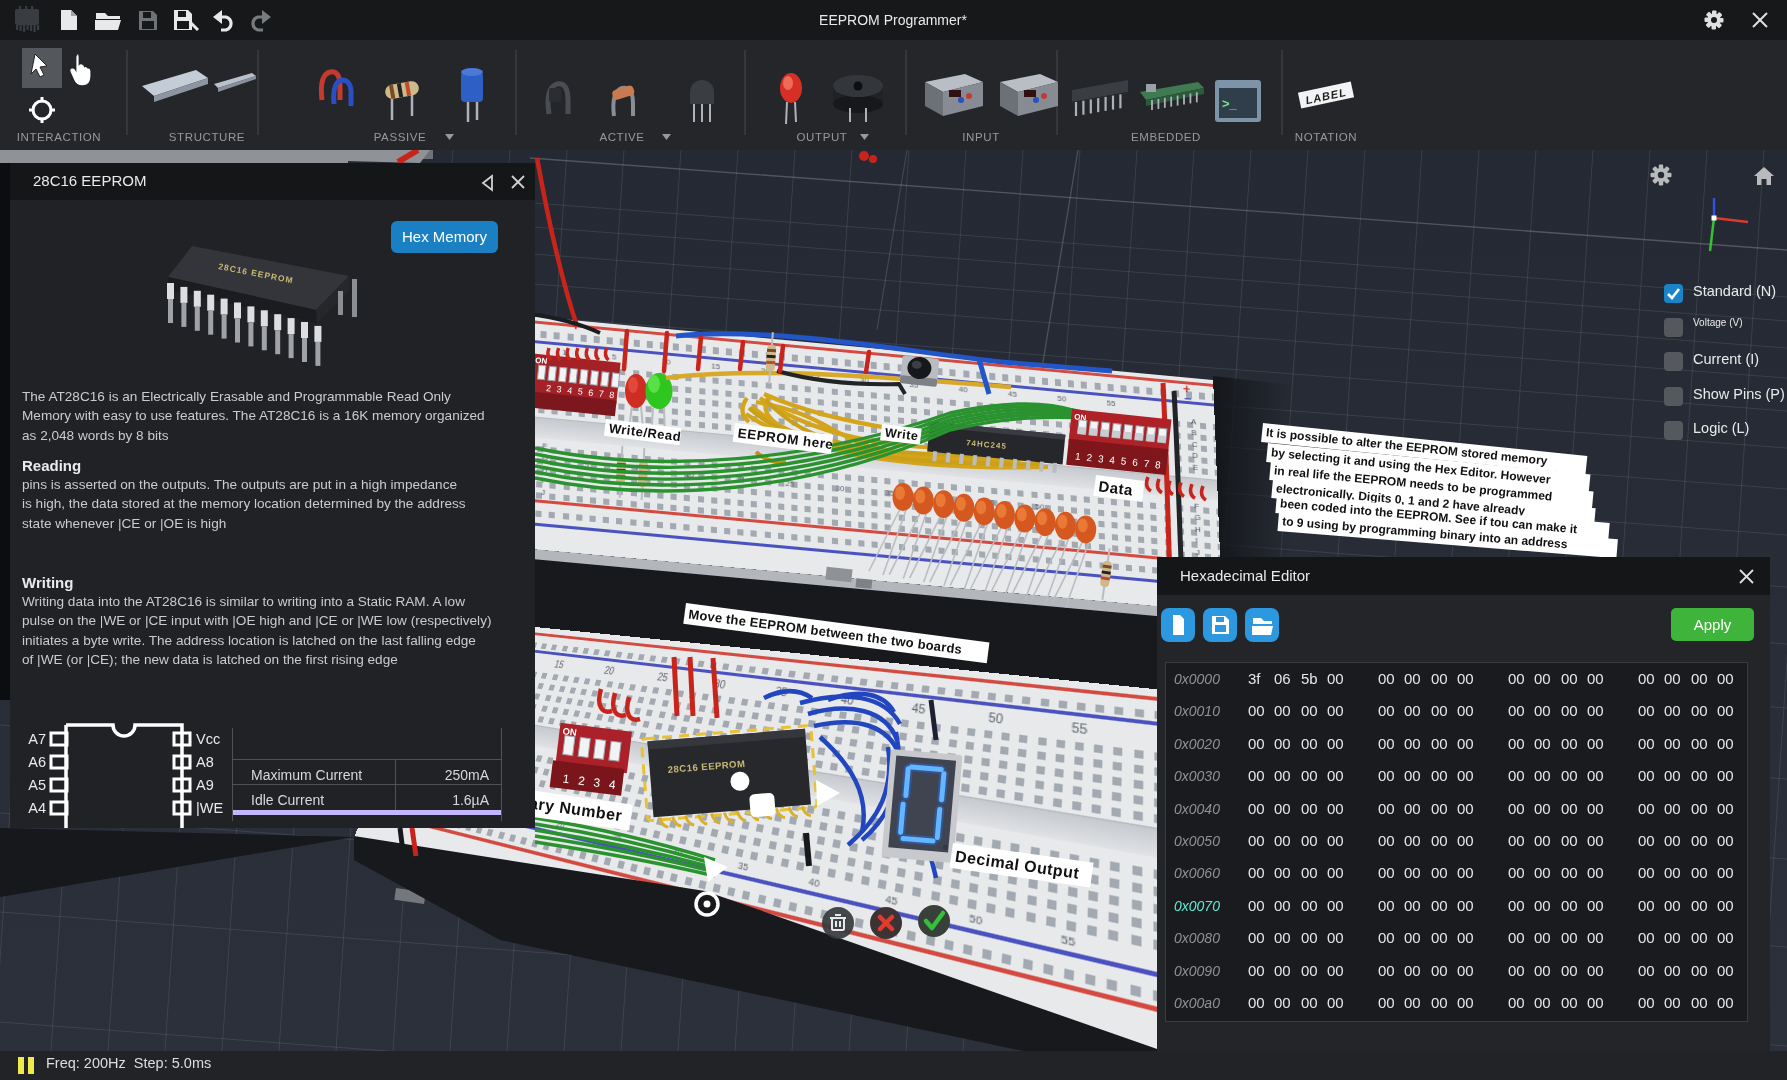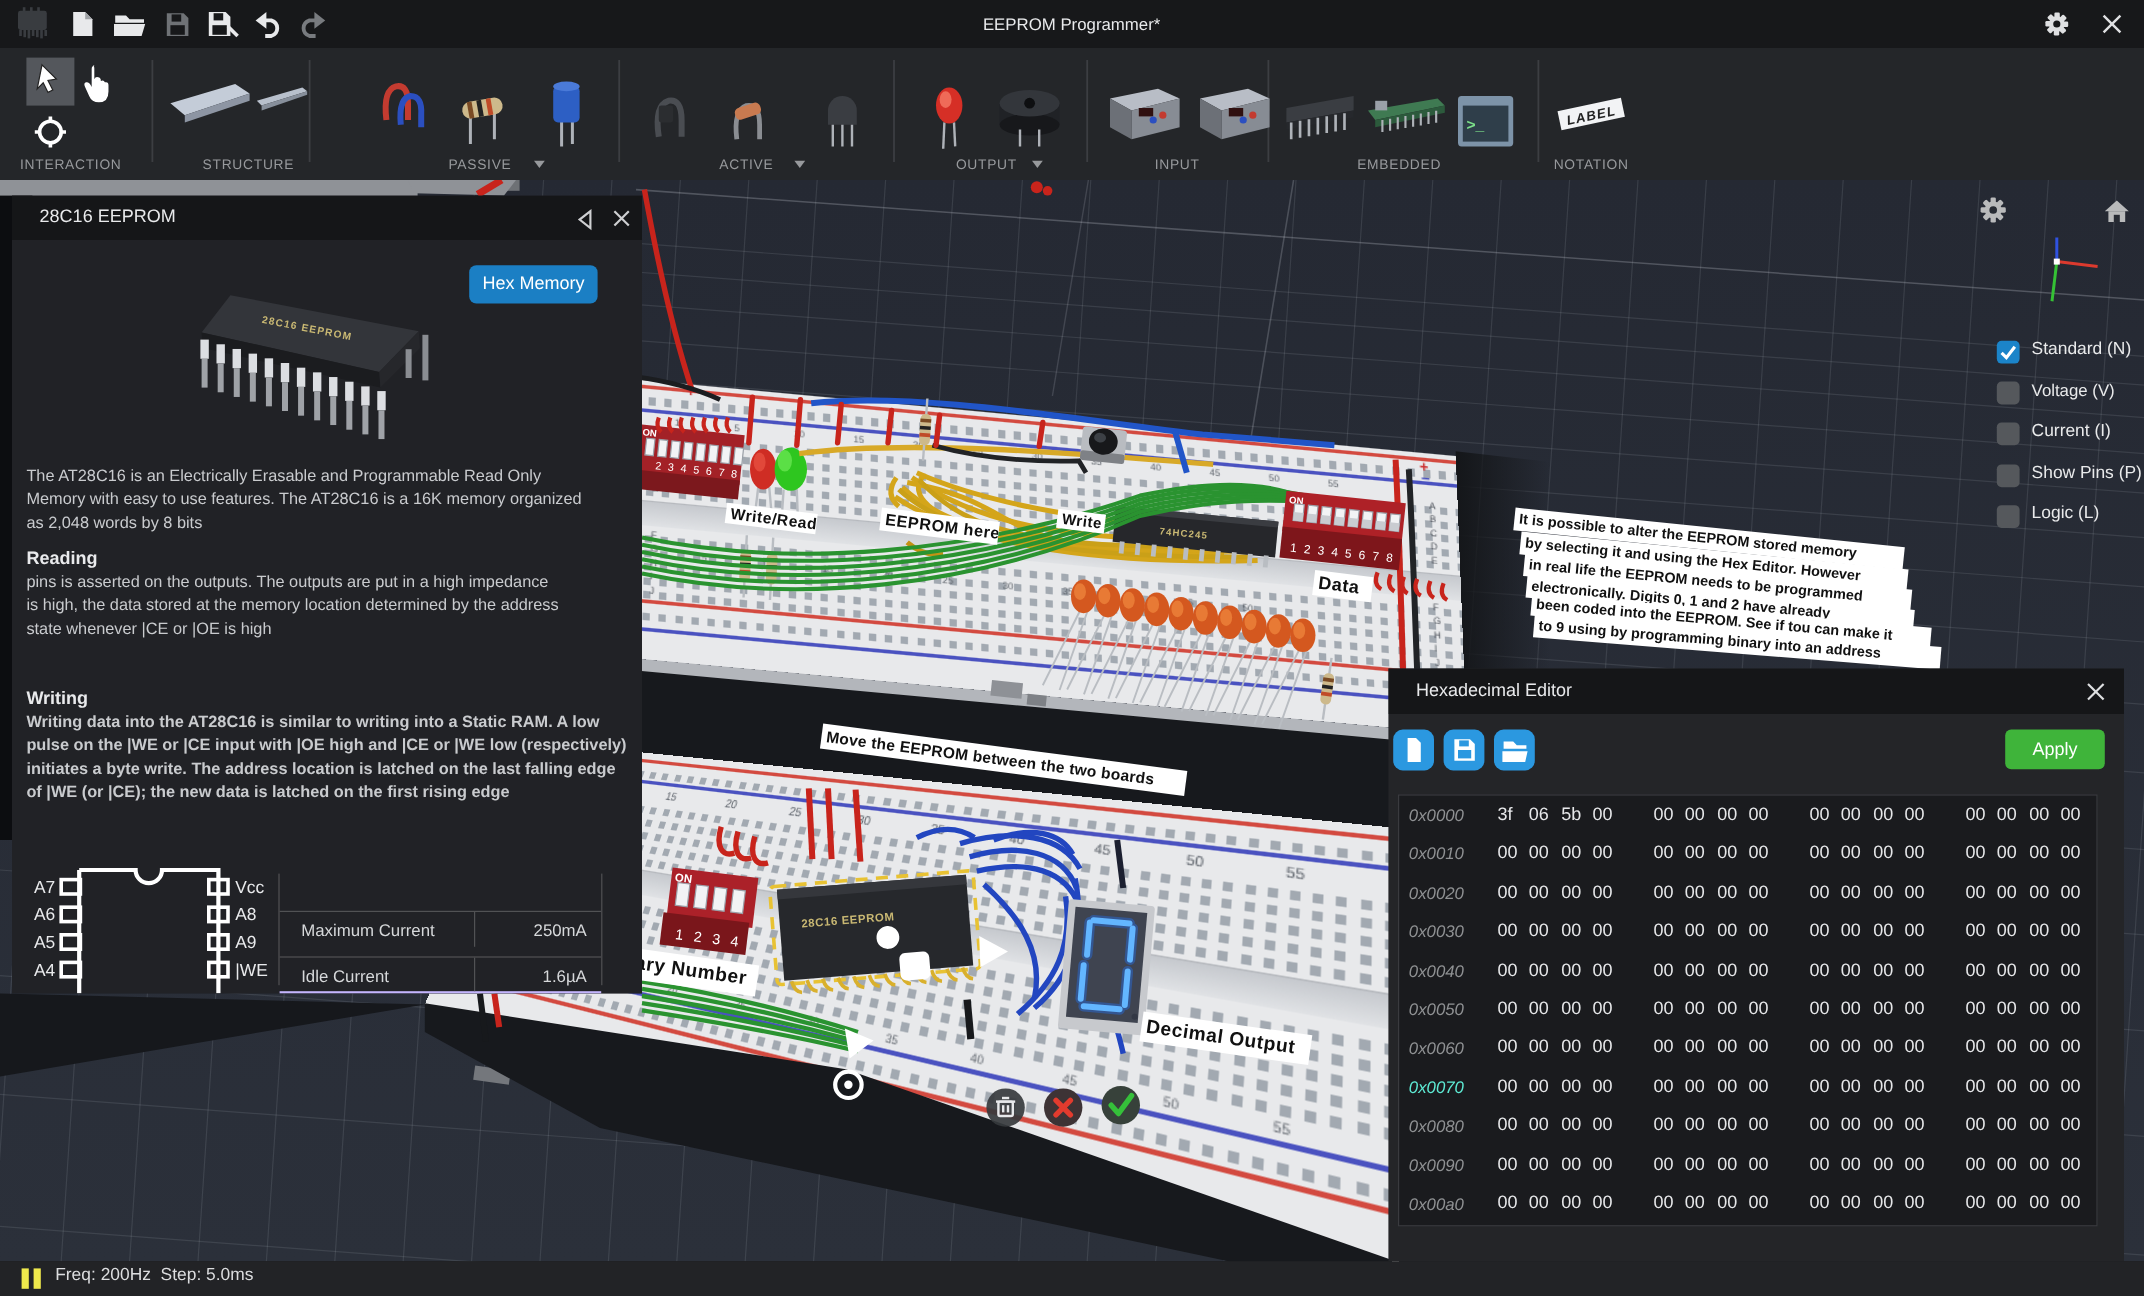--- a/index.html
+++ b/index.html
@@ -514,21 +514,21 @@
     <line x1="84" y1="58" x2="84" y2="38" stroke="#2f52e0" stroke-width="2.5"></line>
     <line x1="84" y1="58" x2="118" y2="62" stroke="#dc3a2e" stroke-width="2.5"></line>
     <line x1="84" y1="58" x2="80" y2="91" stroke="#35c135" stroke-width="2.5"></line>
     <rect x="81.5" y="55.5" width="5" height="5" fill="#fff"></rect>
   </svg>
 <div style="position:absolute;left:1664px;top:284.0px;width:19px;height:19px;background:#1b84c9;border-radius:4px;"><svg width="19" height="19">
       <path d="M4,10 L8,14 L15,5" stroke="#fff" stroke-width="2.6" fill="none"></path>
     </svg></div>
 <div style="position:absolute;left:1693px;top:283.0px;font-size:14.5px;color:#e9eaeb;">Standard (N)</div>
 <div style="position:absolute;left:1664px;top:318.2px;width:19px;height:19px;background:#55585c;border-radius:4px;"></div>
-<div style="position:absolute;left:1693px;top:317.2px;font-size:14px;color:#e9eaeb;">Voltage (V)</div>
+<div style="position:absolute;left:1693px;top:317.2px;font-size:10px;color:#e9eaeb;">Voltage (V)</div>
 <div style="position:absolute;left:1664px;top:352.4px;width:19px;height:19px;background:#55585c;border-radius:4px;"></div>
 <div style="position:absolute;left:1693px;top:351.4px;font-size:14.5px;color:#e9eaeb;">Current (I)</div>
 <div style="position:absolute;left:1664px;top:386.6px;width:19px;height:19px;background:#55585c;border-radius:4px;"></div>
 <div style="position:absolute;left:1693px;top:385.6px;font-size:14.5px;color:#e9eaeb;">Show Pins (P)</div>
 <div style="position:absolute;left:1664px;top:420.8px;width:19px;height:19px;background:#55585c;border-radius:4px;"></div>
 <div style="position:absolute;left:1693px;top:419.8px;font-size:14.5px;color:#e9eaeb;">Logic (L)</div>
 <svg width="1787" height="40" style="position:absolute;left:0;top:0">
     <rect width="1787" height="40" fill="#17181a"></rect>
     <g fill="#393c40">
       <rect x="15" y="9" width="24" height="16" rx="2"></rect>
@@ -731,21 +731,21 @@
       <div>Reading</div>
     </div>
     <div style="position:absolute;left:12px;top:312px;font-size:13.6px;line-height:19.3px;color:#c9cbce;font-weight:normal;white-space:nowrap;">
       <div>pins is asserted on the outputs. The outputs are put in a high impedance</div>
       <div>is high, the data stored at the memory location determined by the address</div>
       <div>state whenever |CE or |OE is high</div>
     </div>
     <div style="position:absolute;left:12px;top:410px;font-size:15px;line-height:19.3px;color:#e9eaec;font-weight:bold;white-space:nowrap;">
       <div>Writing</div>
     </div>
-    <div style="position:absolute;left:12px;top:429px;font-size:13.6px;line-height:19.3px;color:#c9cbce;font-weight:bold;white-space:nowrap;">
+    <div style="position:absolute;left:12px;top:429px;font-size:13.6px;line-height:19.3px;color:#c9cbce;font-weight:normal;white-space:nowrap;">
       <div>Writing data into the AT28C16 is similar to writing into a Static RAM. A low</div>
       <div>pulse on the |WE or |CE input with |OE high and |CE or |WE low (respectively)</div>
       <div>initiates a byte write. The address location is latched on the last falling edge</div>
       <div>of |WE (or |CE); the new data is latched on the first rising edge</div>
     </div>
     <svg style="position:absolute;left:0;top:548px" width="240" height="117">
       <path d="M56,14 h47 a11,11 0 0 0 22,0 h47 v103 M56,14 v103" stroke="#fff" stroke-width="3.5" fill="none"></path>
       <rect x="41" y="22" width="16" height="12" fill="none" stroke="#fff" stroke-width="3"></rect>
       <text x="36" y="33" font-size="14.5" fill="#e9eaec" text-anchor="end">A7</text>
       <rect x="41" y="45" width="16" height="12" fill="none" stroke="#fff" stroke-width="3"></rect>
@@ -762,21 +762,21 @@
       <text x="186" y="79" font-size="14.5" fill="#e9eaec">A9</text>
       <rect x="164" y="91" width="16" height="12" fill="none" stroke="#fff" stroke-width="3"></rect>
       <text x="186" y="102" font-size="14.5" fill="#e9eaec">|WE</text>
     </svg>
     <div style="position:absolute;left:222px;top:565px;width:270px;height:93px;font-size:14px;color:#d6d8da;border-left:1px solid #515254;border-right:1px solid #515254;">
       <div style="position:absolute;left:0;top:30.7px;width:100%;height:30.7px;border-top:1px solid #515254;">
         <span style="position:absolute;left:18px;top:7px;">Maximum Current</span>
         <span style="position:absolute;right:12px;top:7px;">250mA</span>
         <span style="position:absolute;left:162px;top:0;width:1px;height:100%;background:#515254;"></span>
       </div>
-      <div style="position:absolute;left:0;top:69px;width:100%;height:30.7px;border-top:1px solid #515254;border-bottom:2px solid #c4b5fd;">
+      <div style="position:absolute;left:0;top:56px;width:100%;height:30.7px;border-top:1px solid #515254;border-bottom:5px solid #c4b5fd;">
         <span style="position:absolute;left:18px;top:7px;">Idle Current</span>
         <span style="position:absolute;right:12px;top:7px;">1.6µA</span>
         <span style="position:absolute;left:162px;top:0;width:1px;height:100%;background:#515254;"></span>
       </div>
     </div>
   </div>
 <div style="position:absolute;left:1157px;top:557px;width:613px;height:494px;background:#242528;overflow:hidden;">
     <div style="position:absolute;left:0;top:0;width:100%;height:38px;background:#151618;"></div>
     <div style="position:absolute;left:23px;top:10px;font-size:15px;color:#e9eaec;">Hexadecimal Editor</div>
     <svg style="position:absolute;left:580px;top:11px" width="20" height="18">

